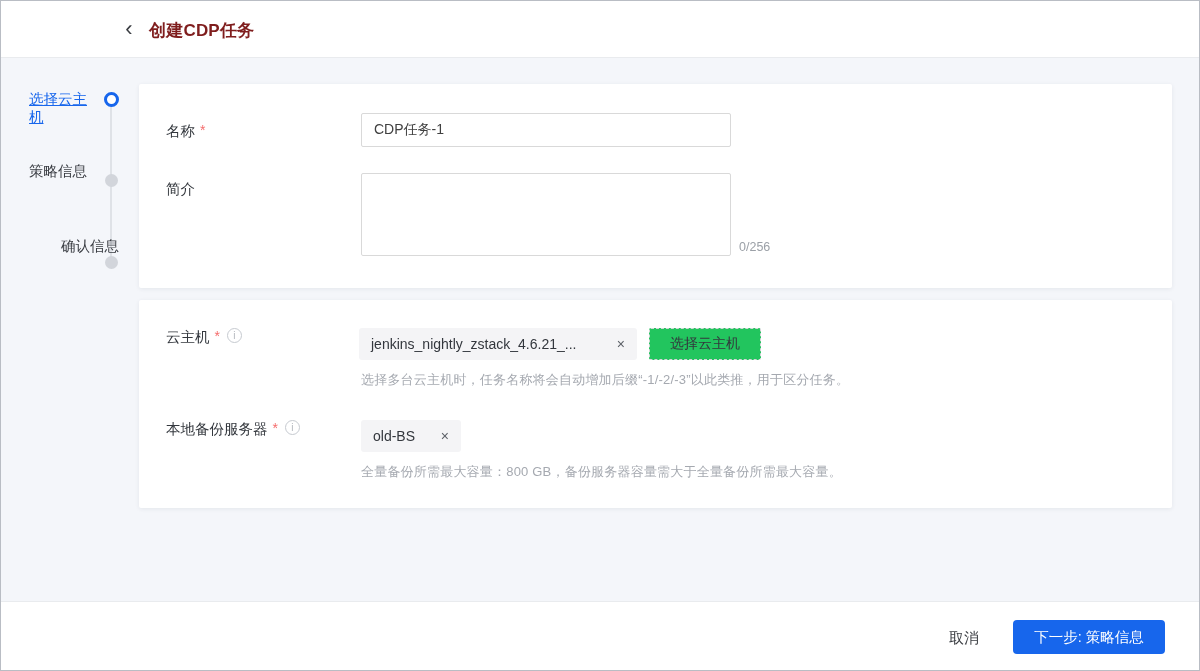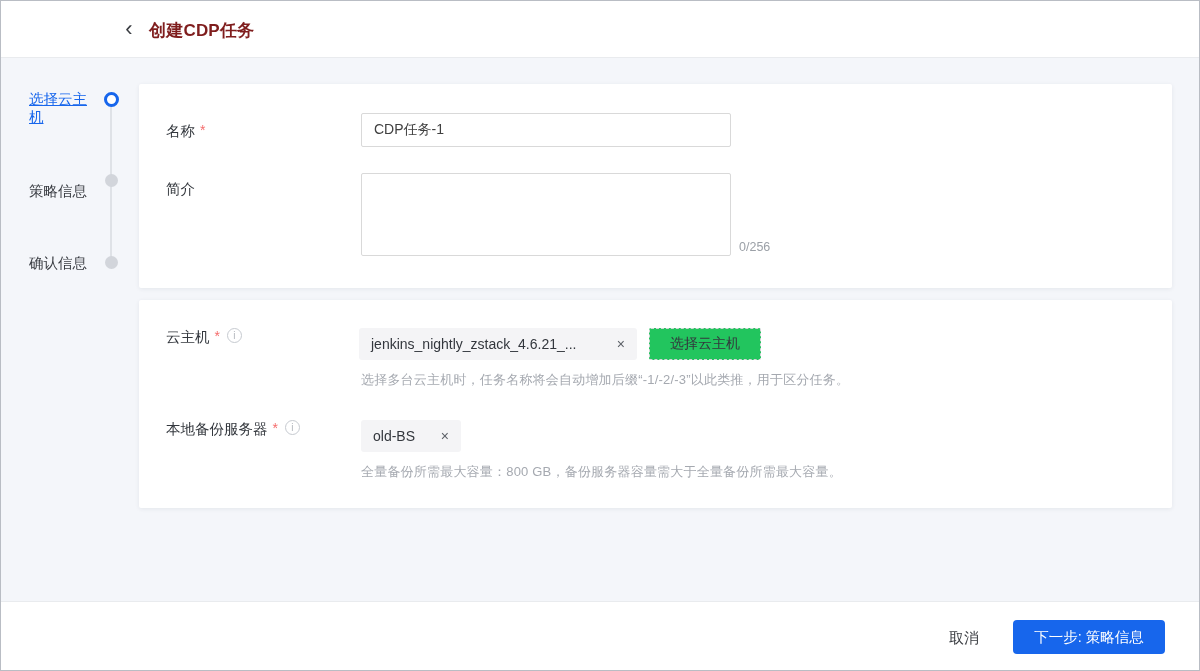--- a/index.html
+++ b/index.html
@@ -102,23 +102,23 @@
 <div class="app">
 
   <div class="header">
     <button class="back">‹</button>
     <div class="title">创建CDP任务</div>
   </div>
 
   <div class="step-line"></div>
   <div class="step-label active" style="top:89px;">选择云主机</div>
   <span class="step-dot dot-active" style="top:91px;"></span>
-  <div class="step-label" style="top:181px;">策略信息</div>
+  <div class="step-label" style="top:161px;">策略信息</div>
   <span class="step-dot dot-idle" style="top:173px;"></span>
-  <div class="step-label" style="top:253px;">确认信息</div>
+  <div class="step-label" style="top:236px;margin-left:32px;">确认信息</div>
   <span class="step-dot dot-idle" style="top:255px;"></span>
 
   <div class="panel panel-basic">
     <div class="form-label" style="top:38px;">
       <span>名称</span>
       <span class="req">*</span>
     </div>
     <input class="text-input" type="text" value="CDP任务-1" style="">
     <div class="form-label" style="top:96px;">
       <span>简介</span>

